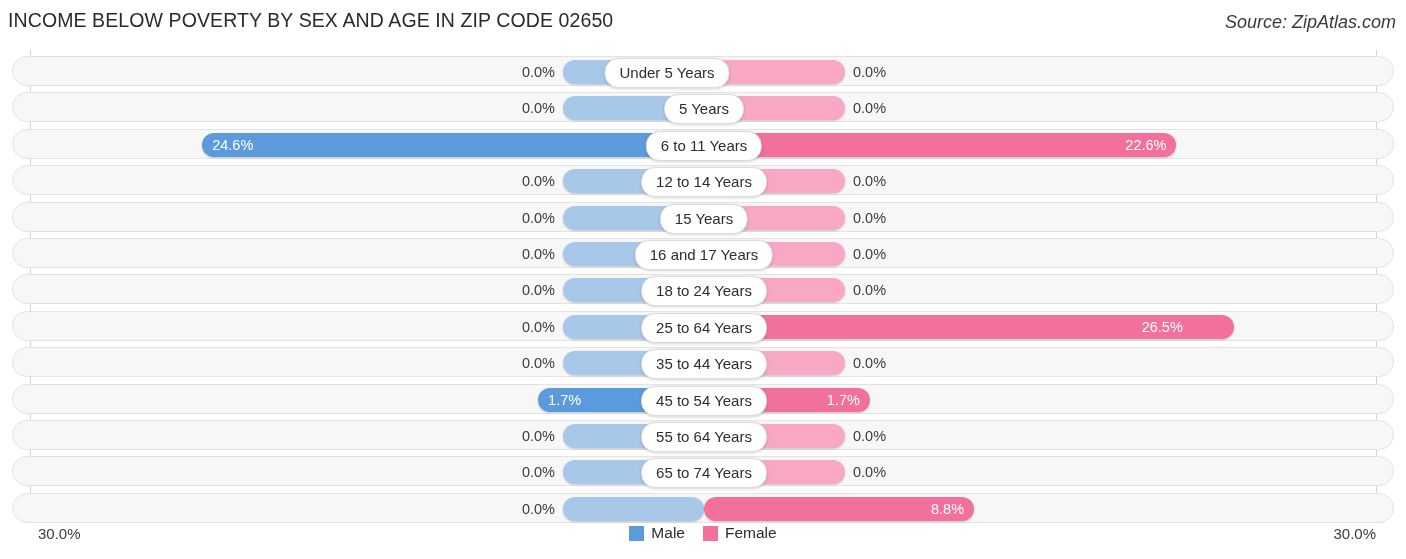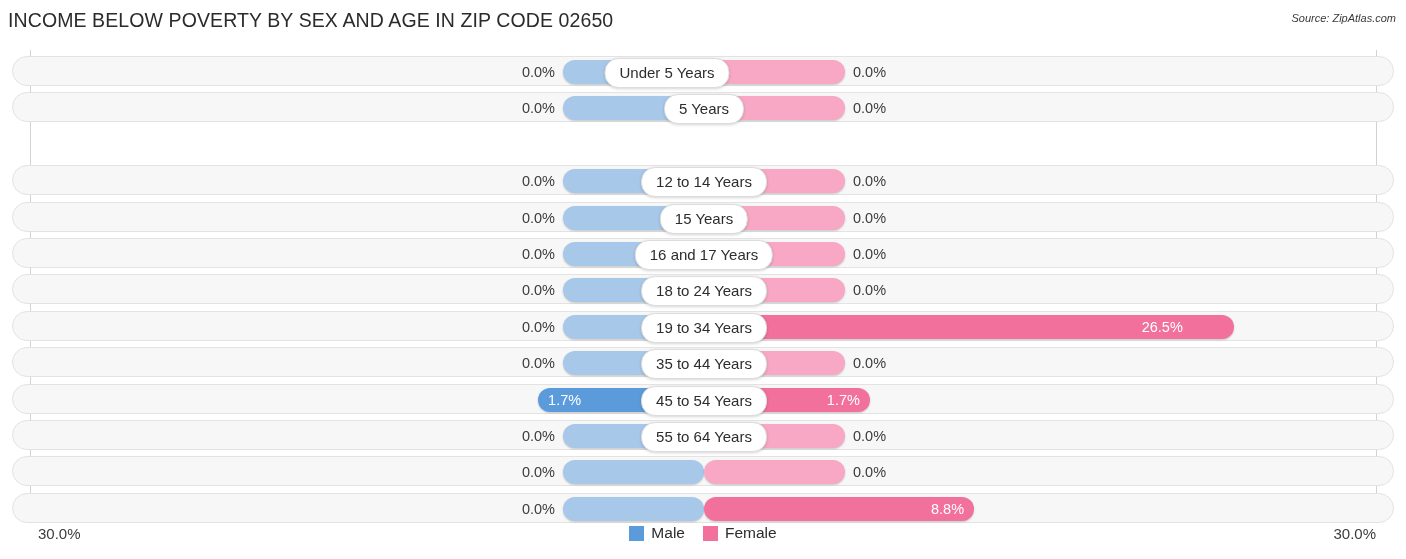--- a/index.html
+++ b/index.html
@@ -24,21 +24,21 @@
     font-size: 19.5px;
     letter-spacing: 0.1px;
     color: #2b2b2b;
     font-weight: 400;
     white-space: nowrap;
   }
   #source-label {
     position: absolute;
     right: 10px;
     top: 12px;
-    font-size: 11px;
+    font-size: 18px;
     font-style: italic;
     color: #3a3a3a;
     white-space: nowrap;
   }
 
   
   #plot {
     position: absolute;
     left: 0;
     top: 50px;
@@ -175,20 +175,27 @@
       <div class="bar-val val-female" style="left: 840px;">0.0%</div>
       <div class="pill" style="left: 654px;">Under 5 Years</div>
     </div>
     <div class="row" style="top: 42.4px;">
       <div class="bar bar-male" style="left: 550px; width: 141px;"></div>
       <div class="bar bar-female" style="left: 691px; width: 141px;"></div>
       <div class="bar-val val-male" style="left: 460px; width: 82px;">0.0%</div>
       <div class="bar-val val-female" style="left: 840px;">0.0%</div>
       <div class="pill" style="left: 691px;">5 Years</div>
     </div>
+    <div class="row" style="top: 78.8px;">
+      <div class="bar bar-male hl" style="left: 189.2px; width: 501.8px;"></div>
+      <div class="bar bar-female hl" style="left: 691px; width: 472.467px;"></div>
+      <div class="bar-val val-male inside" style="left: 199.2px; text-align: left;">24.6%</div>
+      <div class="bar-val val-female inside" style="left: 1071.47px; width: 82px; text-align: right;">22.6%</div>
+      <div class="pill" style="left: 691px;">6 to 11 Years</div>
+    </div>
     <div class="row" style="top: 115.2px;">
       <div class="bar bar-male" style="left: 550px; width: 141px;"></div>
       <div class="bar bar-female" style="left: 691px; width: 141px;"></div>
       <div class="bar-val val-male" style="left: 460px; width: 82px;">0.0%</div>
       <div class="bar-val val-female" style="left: 840px;">0.0%</div>
       <div class="pill" style="left: 691px;">12 to 14 Years</div>
     </div>
     <div class="row" style="top: 151.6px;">
       <div class="bar bar-male" style="left: 550px; width: 141px;"></div>
       <div class="bar bar-female" style="left: 691px; width: 141px;"></div>
@@ -208,21 +215,21 @@
       <div class="bar bar-female" style="left: 691px; width: 141px;"></div>
       <div class="bar-val val-male" style="left: 460px; width: 82px;">0.0%</div>
       <div class="bar-val val-female" style="left: 840px;">0.0%</div>
       <div class="pill" style="left: 691px;">18 to 24 Years</div>
     </div>
     <div class="row" style="top: 260.8px;">
       <div class="bar bar-male" style="left: 550px; width: 141px;"></div>
       <div class="bar bar-female hl" style="left: 691px; width: 529.667px;"></div>
       <div class="bar-val val-male" style="left: 460px; width: 82px;">0.0%</div>
       <div class="bar-val val-female inside" style="left: 1128.67px; width: 82px; text-align: left;">26.5%</div>
-      <div class="pill" style="left: 691px;">19 to 34 Years</div>
+      <div class="pill" style="left: 691px;">25 to 64 Years</div>
     </div>
     <div class="row" style="top: 297.2px;">
       <div class="bar bar-male" style="left: 550px; width: 141px;"></div>
       <div class="bar bar-female" style="left: 691px; width: 141px;"></div>
       <div class="bar-val val-male" style="left: 460px; width: 82px;">0.0%</div>
       <div class="bar-val val-female" style="left: 840px;">0.0%</div>
       <div class="pill" style="left: 691px;">35 to 44 Years</div>
     </div>
     <div class="row" style="top: 333.6px;">
       <div class="bar bar-male hl" style="left: 525.067px; width: 165.933px;"></div>
@@ -236,20 +243,21 @@
       <div class="bar bar-female" style="left: 691px; width: 141px;"></div>
       <div class="bar-val val-male" style="left: 460px; width: 82px;">0.0%</div>
       <div class="bar-val val-female" style="left: 840px;">0.0%</div>
       <div class="pill" style="left: 691px;">55 to 64 Years</div>
     </div>
     <div class="row" style="top: 406.4px;">
       <div class="bar bar-male" style="left: 550px; width: 141px;"></div>
       <div class="bar bar-female" style="left: 691px; width: 141px;"></div>
       <div class="bar-val val-male" style="left: 460px; width: 82px;">0.0%</div>
       <div class="bar-val val-female" style="left: 840px;">0.0%</div>
+      <div class="pill" style="left: 691px;">65 to 74 Years</div>
     </div>
     <div class="row" style="top: 442.8px;">
       <div class="bar bar-male" style="left: 550px; width: 141px;"></div>
       <div class="bar bar-female hl" style="left: 691px; width: 270.067px;"></div>
       <div class="bar-val val-male" style="left: 460px; width: 82px;">0.0%</div>
       <div class="bar-val val-female inside" style="left: 869.067px; width: 82px; text-align: right;">8.8%</div>
     </div>
   </div>
 
 <div id="footer">

